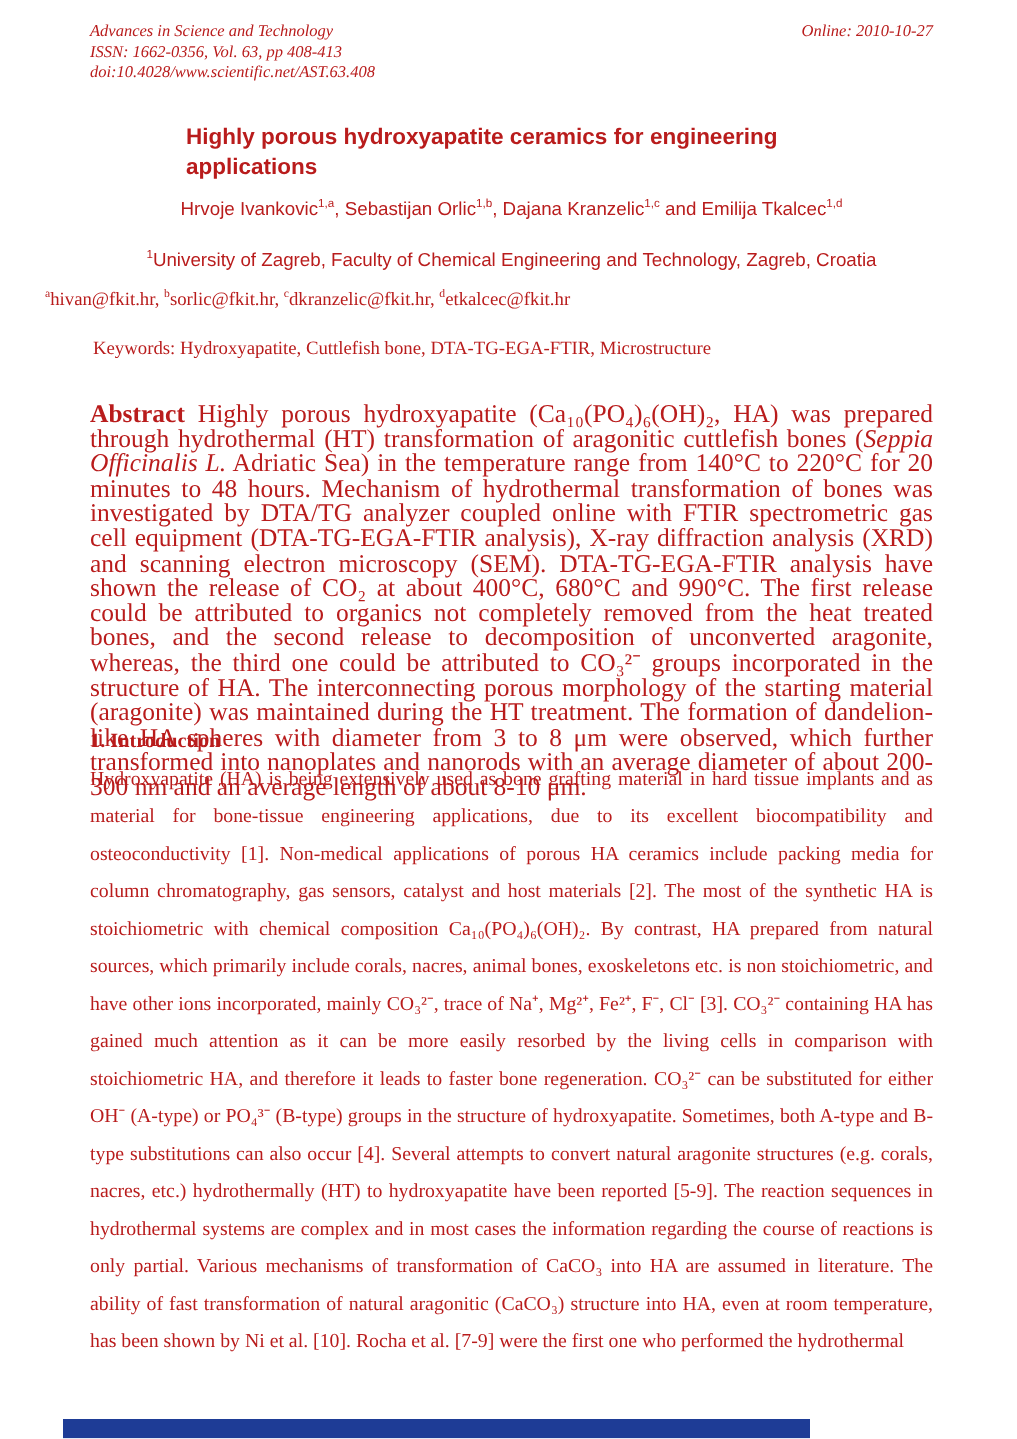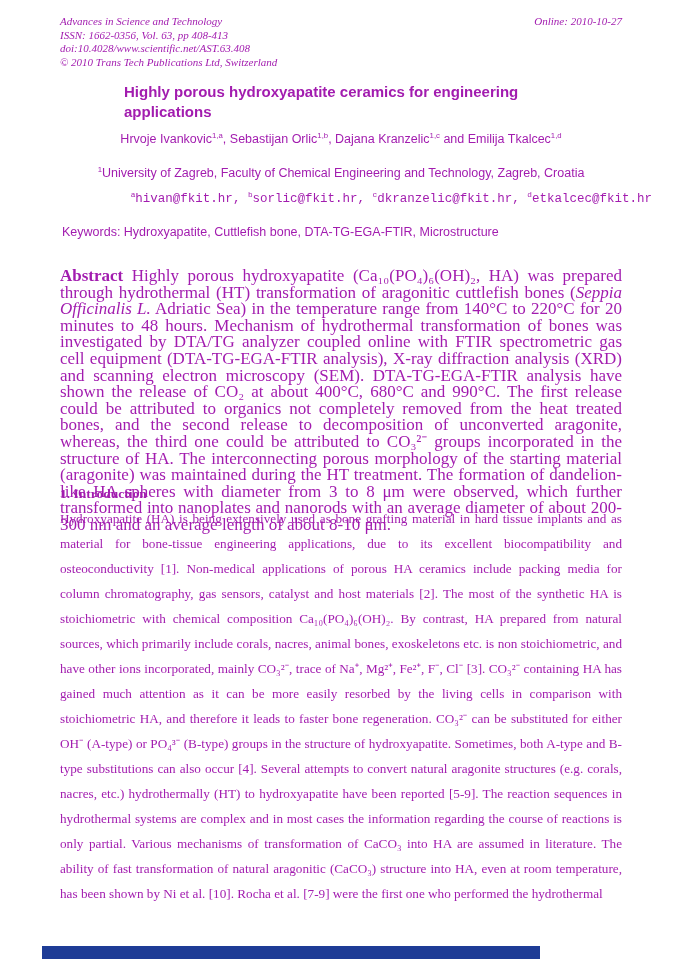--- a/index.html
+++ b/index.html
@@ -3,21 +3,21 @@
 <meta charset="utf-8">
 <style>
   * { box-sizing: border-box; margin: 0; padding: 0; }
   html, body { background: #ffffff; }
   .page {
     position: relative;
     width: 678px;
     height: 959px;
     margin: 0 auto;
     background: #ffffff;
-    color: #a21caf;
+    color: #b91c1c;
     font-family: "Liberation Serif", serif;
     overflow: hidden;
   }
   
   .header {
     position: absolute;
     top: 15px; left: 60px; right: 56px;
     font-style: italic;
     font-size: 11px;
     line-height: 13.5px;
@@ -47,33 +47,33 @@
   .affiliation {
     position: absolute;
     top: 166px; left: 30px; right: 26px;
     text-align: center;
     font-family: "Liberation Sans", sans-serif;
     font-size: 12.5px;
   }
   .emails {
     position: absolute;
     top: 192px; left: 30px; right: 26px;
-    text-align: right;
-    font-family: Liberation Mono, monospace;
+    text-align: left;
+    font-family: Liberation Serif, serif;
     font-size: 12.5px;
   }
   sup {
     font-size: 0.62em;
     vertical-align: super;
     line-height: 0;
   }
   .keywords {
     position: absolute;
     top: 225px; left: 62px; right: 56px;
-    font-family: Liberation Sans, sans-serif;
+    font-family: Liberation Serif, serif;
     font-size: 12.5px;
   }
   .abstract {
     position: absolute;
     top: 268px; left: 60px; right: 56px;
     font-size: 17px;
     line-height: 16.6px;
     text-align: justify;
   }
   .abstract .abstract-label { font-weight: 700; }
@@ -100,21 +100,20 @@
 </style>
 </head>
 <body>
 
 <div class="page">
 
   <div class="header">
     <div>Advances in Science and Technology</div>
     <div>ISSN: 1662-0356, Vol. 63, pp 408-413</div>
     <div>doi:10.4028/www.scientific.net/AST.63.408</div>
-    <div>© 2010 Trans Tech Publications Ltd, Switzerland</div>
     <div class="online-date">Online: 2010-10-27</div>
   </div>
 
   <div class="title">Highly porous hydroxyapatite ceramics for engineering applications</div>
 
   <div class="authors"><span>Hrvoje Ivankovic</span><sup>1,a</sup><span>, </span><span>Sebastijan Orlic</span><sup>1,b</sup><span>, </span><span>Dajana Kranzelic</span><sup>1,c</sup><span> and </span><span>Emilija Tkalcec</span><sup>1,d</sup></div>
 
   <div class="affiliation"><sup>1</sup><span>University of Zagreb, Faculty of Chemical Engineering and Technology, Zagreb, Croatia</span></div>
 
   <div class="emails"><sup>a</sup><span>hivan@fkit.hr</span><span>, </span><sup>b</sup><span>sorlic@fkit.hr</span><span>, </span><sup>c</sup><span>dkranzelic@fkit.hr</span><span>, </span><sup>d</sup><span>etkalcec@fkit.hr</span></div>

